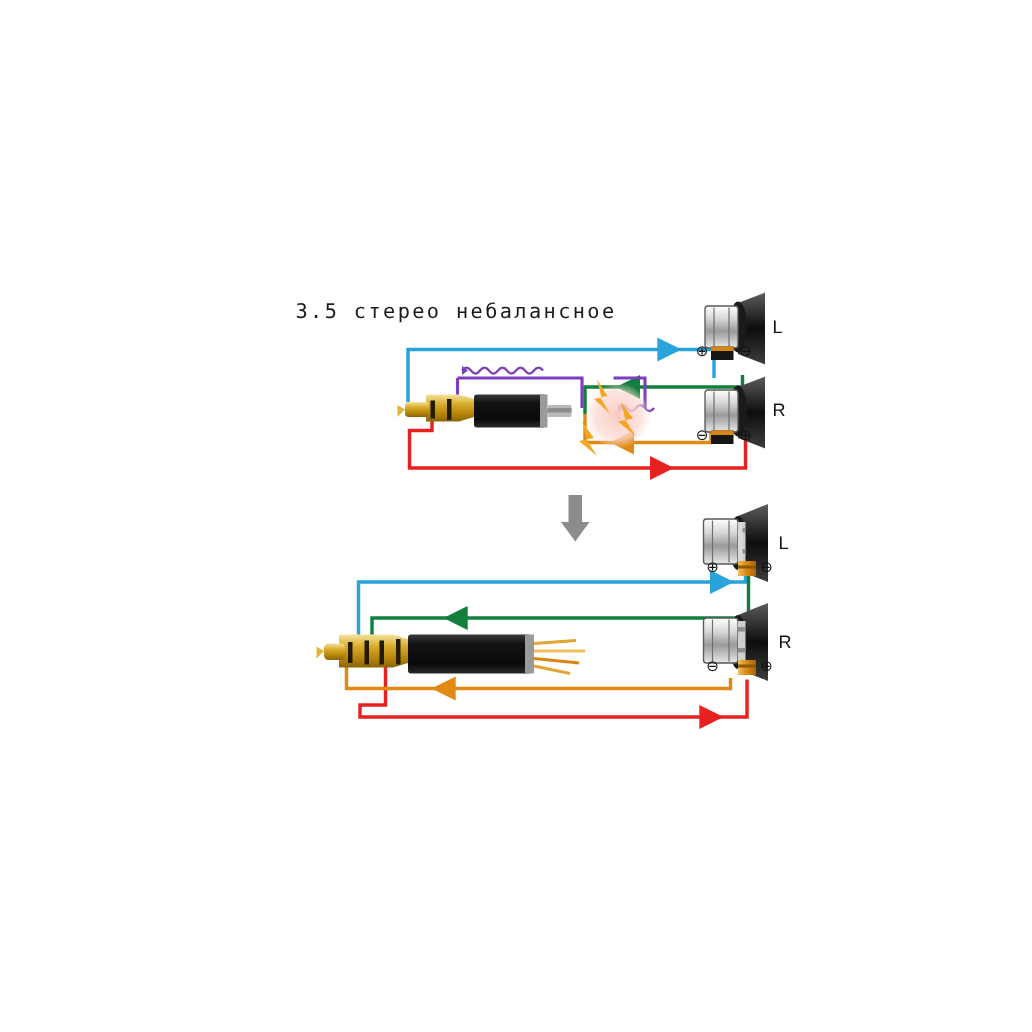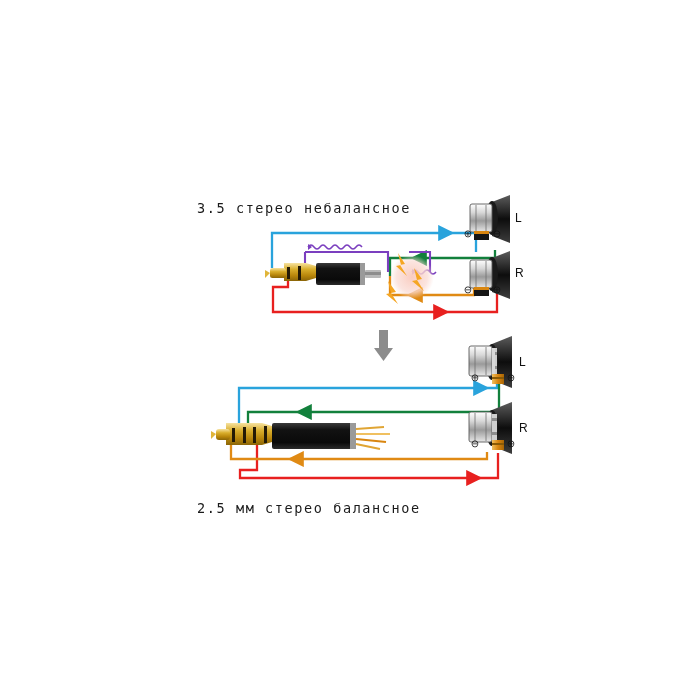--- a/index.html
+++ b/index.html
@@ -22,21 +22,20 @@
   }
   svg{position:absolute;left:0;top:0;}
 </style>
 </head>
 <body>
 
 <div id="stage">
 
   <div class="label" id="title-top">3.5 стерео небалансное</div>
 
-  <div class="label" id="title-bottom">2.5 мм стерео балансное</div>
 
   <svg width="688" height="688" viewBox="0 0 688 688">
     <defs>
       <marker id="ar-blue" markerWidth="7" markerHeight="7" refX="6" refY="3.5" orient="auto">
           <path d="M0,0 L7,3.5 L0,7 z" fill="#29a3dc"></path>
         </marker>
       <marker id="ar-green" markerWidth="7" markerHeight="7" refX="6" refY="3.5" orient="auto">
           <path d="M0,0 L7,3.5 L0,7 z" fill="#12803c"></path>
         </marker>
       <marker id="ar-red" markerWidth="7" markerHeight="7" refX="6" refY="3.5" orient="auto">

